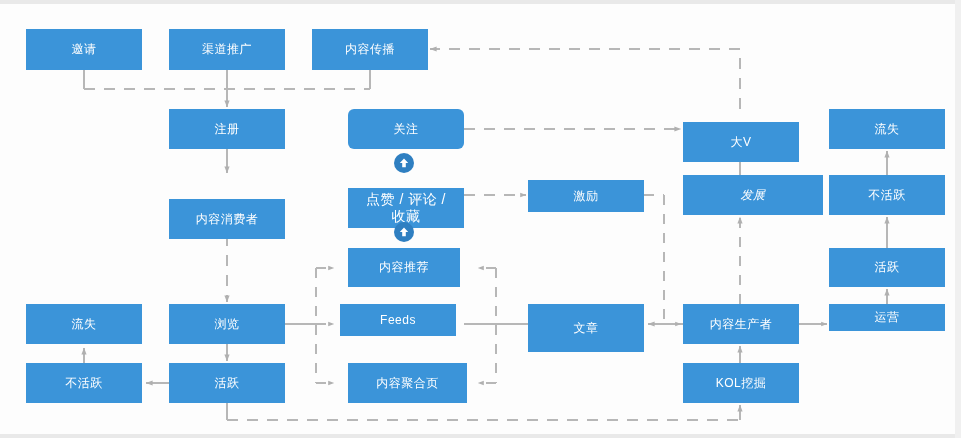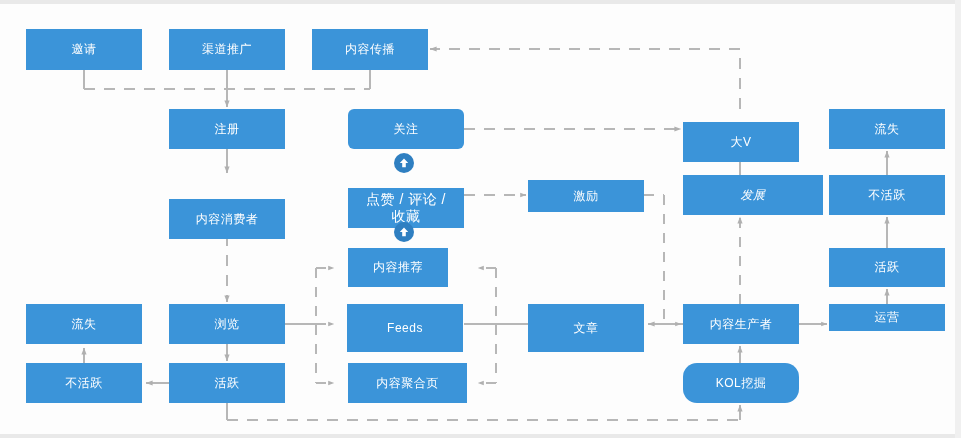--- a/index.html
+++ b/index.html
@@ -149,43 +149,43 @@
 
     <div class="node two-line" style="left:348px;top:175px;width:116px;height:40px;">点赞 / 评论 /
 收藏</div>
 
     <div class="node" style="left:528px;top:180px;width:116px;height:32px;">激励</div>
 
     <div class="node" style="left:683px;top:175px;width:140px;height:40px;font-style:italic;">发展</div>
 
     <div class="node" style="left:829px;top:175px;width:116px;height:40px;">不活跃</div>
 
-    <div class="node" style="left:348px;top:248px;width:100px;height:39px;text-align:right;">内容推荐</div>
+    <div class="node" style="left:348px;top:248px;width:112px;height:39px;text-align:right;">内容推荐</div>
 
     <div class="node" style="left:829px;top:248px;width:116px;height:39px;">活跃</div>
 
     <div class="node" style="left:26px;top:304px;width:116px;height:40px;">流失</div>
 
     <div class="node" style="left:169px;top:304px;width:116px;height:40px;">浏览</div>
 
-    <div class="node" style="left:347px;top:304px;width:116px;height:48px;">Feeds</div>
+    <div class="node" style="left:340px;top:304px;width:116px;height:32px;">Feeds</div>
 
     <div class="node" style="left:528px;top:304px;width:116px;height:48px;">文章</div>
 
     <div class="node" style="left:683px;top:304px;width:116px;height:40px;">内容生产者</div>
 
     <div class="node" style="left:829px;top:304px;width:116px;height:27px;">运营</div>
 
     <div class="node" style="left:26px;top:363px;width:116px;height:40px;">不活跃</div>
 
     <div class="node" style="left:169px;top:363px;width:116px;height:40px;">活跃</div>
 
     <div class="node" style="left:348px;top:363px;width:119px;height:40px;">内容聚合页</div>
 
-    <div class="node" style="left:683px;top:363px;width:116px;height:40px;border-radius:14px;">KOL挖掘</div>
+    <div class="node" style="left:683px;top:363px;width:116px;height:40px;">KOL挖掘</div>
 
     <div class="badge" style="left:394px;top:153px;">
       <svg width="12" height="12" viewBox="0 0 12 12" xmlns="http://www.w3.org/2000/svg">
         <path d="M6 1.6 L10.2 6 L7.8 6 L7.8 10.2 L4.2 10.2 L4.2 6 L1.8 6 Z" fill="#ffffff"></path>
       </svg>
     </div>
 
     <div class="badge" style="left:394px;top:222px;">
       <svg width="12" height="12" viewBox="0 0 12 12" xmlns="http://www.w3.org/2000/svg">
         <path d="M6 1.6 L10.2 6 L7.8 6 L7.8 10.2 L4.2 10.2 L4.2 6 L1.8 6 Z" fill="#ffffff"></path>

